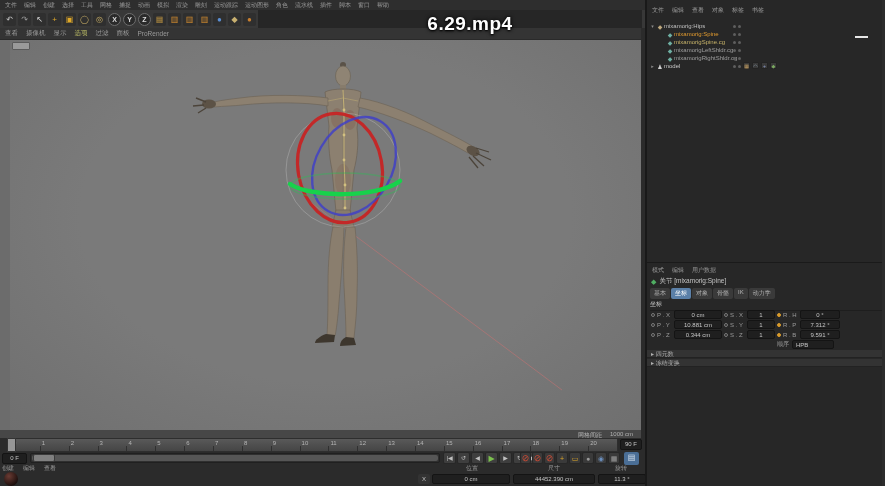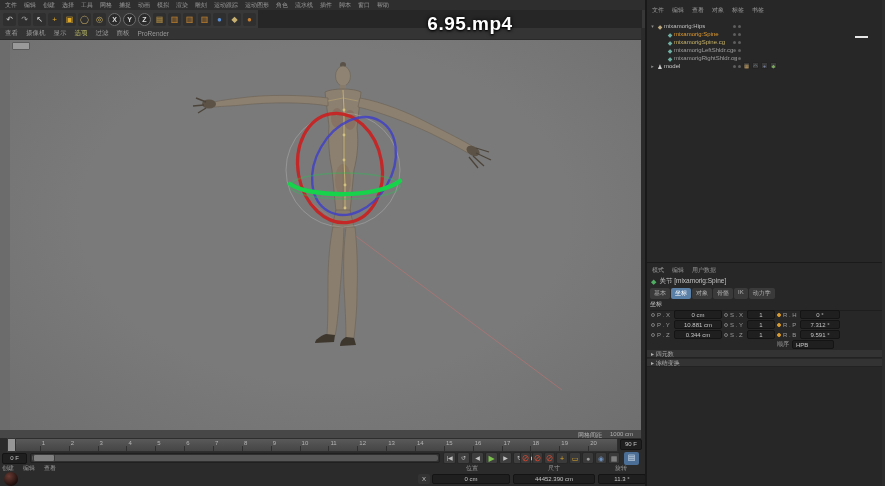--- a/index.html
+++ b/index.html
@@ -172,21 +172,21 @@
       <span class="tb-icon" style="color: rgb(200, 127, 47);">●</span>
       <span class="tb-icon" style="color: rgb(88, 176, 106);">●</span>
       <span class="tb-icon" style="color: rgb(111, 207, 138);">◈</span>
       <span class="tb-icon" style="color: rgb(106, 127, 212);">●</span>
       <span class="tb-icon" style="color: rgb(154, 176, 200);">▦</span>
       <span class="tb-icon" style="color: rgb(160, 160, 160);">◉</span>
       <span class="tb-icon" style="color: rgb(232, 226, 192);">●</span>
     </div>
   <div class="abs title-bg"></div>
 
-  <div class="abs video-title">6.95.mp4</div>
+  <div class="abs video-title">6.29.mp4</div>
 
   <div class="abs vp-menu">
 
   <span class="menu-item">查看</span>
       <span class="menu-item">摄像机</span>
       <span class="menu-item">显示</span>
       <span class="menu-item hl">选项</span>
       <span class="menu-item">过滤</span>
       <span class="menu-item">面板</span>
       <span class="menu-item">ProRender</span>

